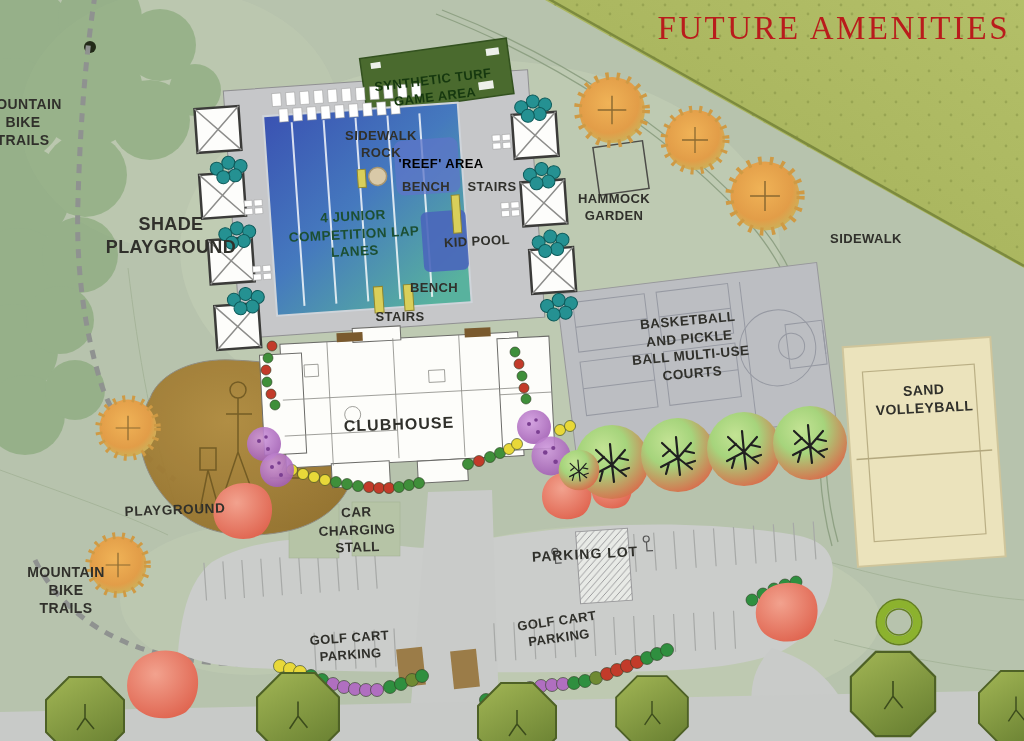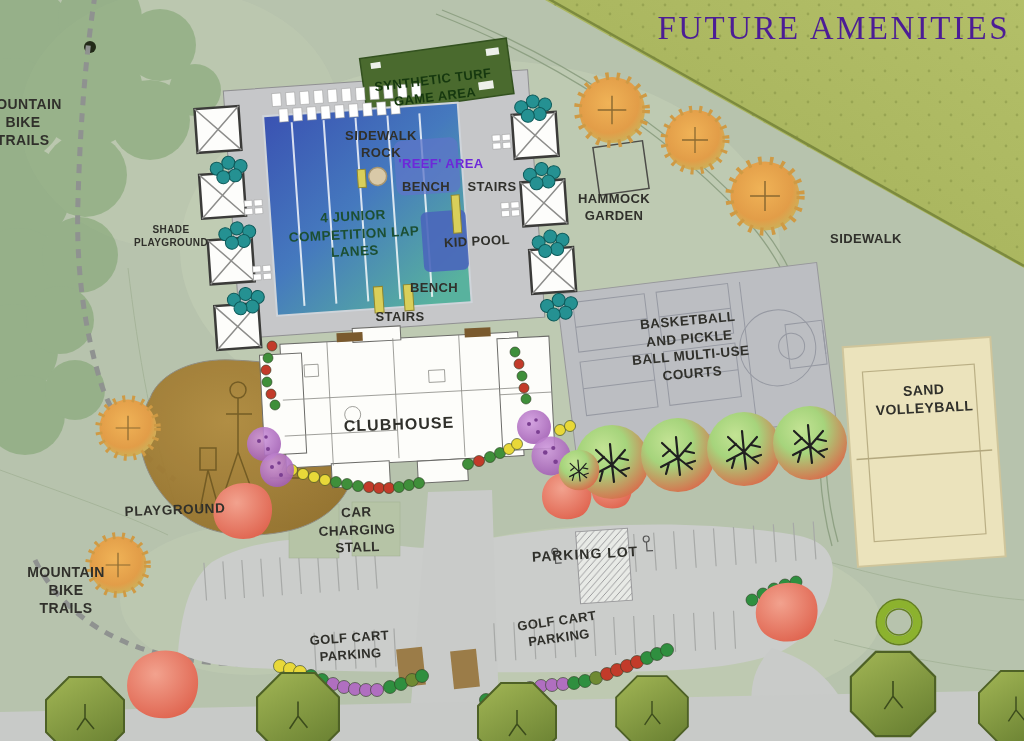--- a/index.html
+++ b/index.html
@@ -4,24 +4,24 @@
 <style>
   html,body{margin:0;padding:0;background:#888;}
   .map{position:relative;width:1024px;height:741px;overflow:hidden;background:#b7c3ad;
        font-family:"Liberation Sans",sans-serif;}
   .map svg{position:absolute;left:0;top:0;}
   .lbl{position:absolute;font-family:"Liberation Sans",sans-serif;font-weight:bold;
        font-size:13px;color:#30302b;text-align:center;line-height:1.3;letter-spacing:.4px;
        white-space:nowrap;transform:translate(-50%,-50%);z-index:5;}
   .lbl span{display:block;}
   .title{position:absolute;font-family:"Liberation Serif",serif;font-size:33px;
-       color:#4c1d95;letter-spacing:2.5px;top:10px;right:14px;z-index:6;text-align:center;}
+       color:#b91c1c;letter-spacing:2.5px;top:10px;right:14px;z-index:6;text-align:center;}
   .green{color:#1c4f33;}
   .dkgreen{color:#16380f;}
-  .navy{color:#6d28d9;}
+  .navy{color:#000000;}
 </style>
 </head>
 <body>
 
 <div class="map">
 
 <svg width="1024" height="741" viewBox="0 0 1024 741">
 <defs>
   <linearGradient id="gPool" x1="0" y1="0" x2="0.8" y2="1">
     <stop offset="0" stop-color="#3a52b2"></stop>
@@ -489,21 +489,21 @@
 </svg>
 
 <div class="title">FUTURE AMENITIES</div>
 
 <div class="lbl" style="left:23px;top:122px;font-size:14px">
   <span>MOUNTAIN</span>
   <span>BIKE</span>
   <span>TRAILS</span>
 </div>
 
-<div class="lbl" style="left:171px;top:236px;font-size:10px">
+<div class="lbl" style="left:171px;top:236px;font-size:18px">
   <span>SHADE</span>
   <span>PLAYGROUND</span>
 </div>
 
 <div class="lbl dkgreen" style="left:434px;top:89px;transform:translate(-50%,-50%) rotate(-7deg)">
   <span>SYNTHETIC TURF</span>
   <span>GAME AREA</span>
 </div>
 
 <div class="lbl" style="left:381px;top:145px">

